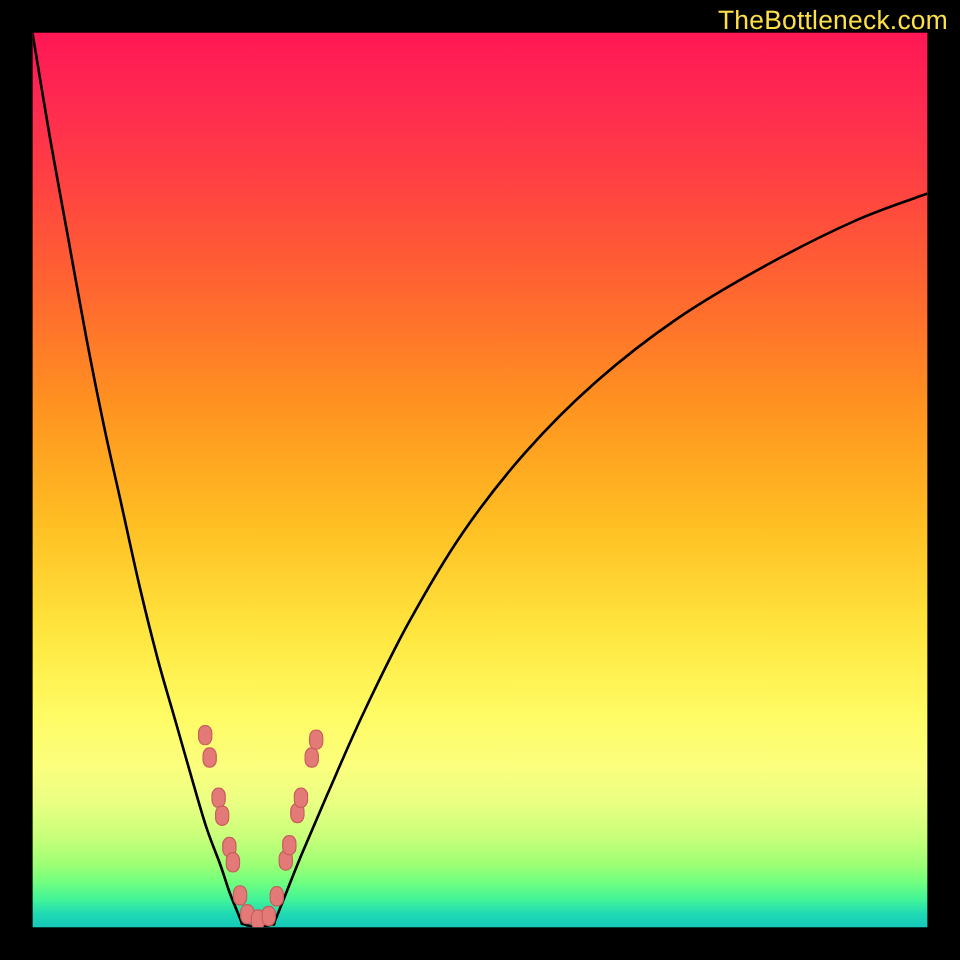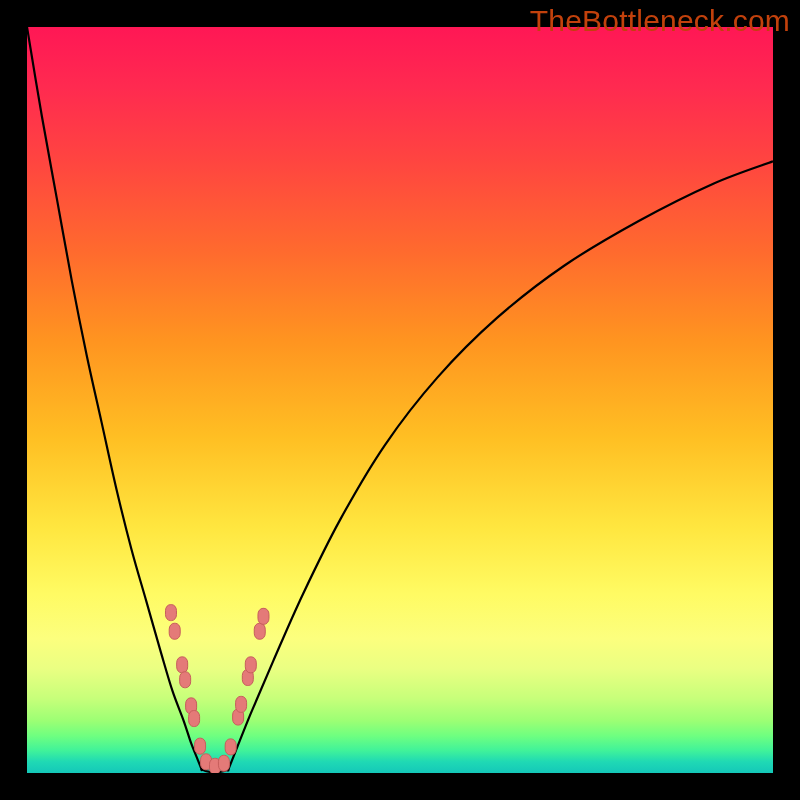--- a/index.html
+++ b/index.html
@@ -39,22 +39,22 @@
       #6fff80 95%,
       #40f29a 97%,
       #1fd9b4 98.5%,
       #14c8b9 100%
     );
   }
   .watermark {
     position: absolute;
     top: 4px;
     right: 10px;
-    color: #c2410c;
-    font-size: 30px;
+    color: #fde047;
+    font-size: 22px;
     font-weight: 500;
     letter-spacing: 0.2px;
     user-select: none;
   }
   svg.plot {
     position: absolute;
     left: 0; top: 0;
     width: 746px;
     height: 746px;
   }

